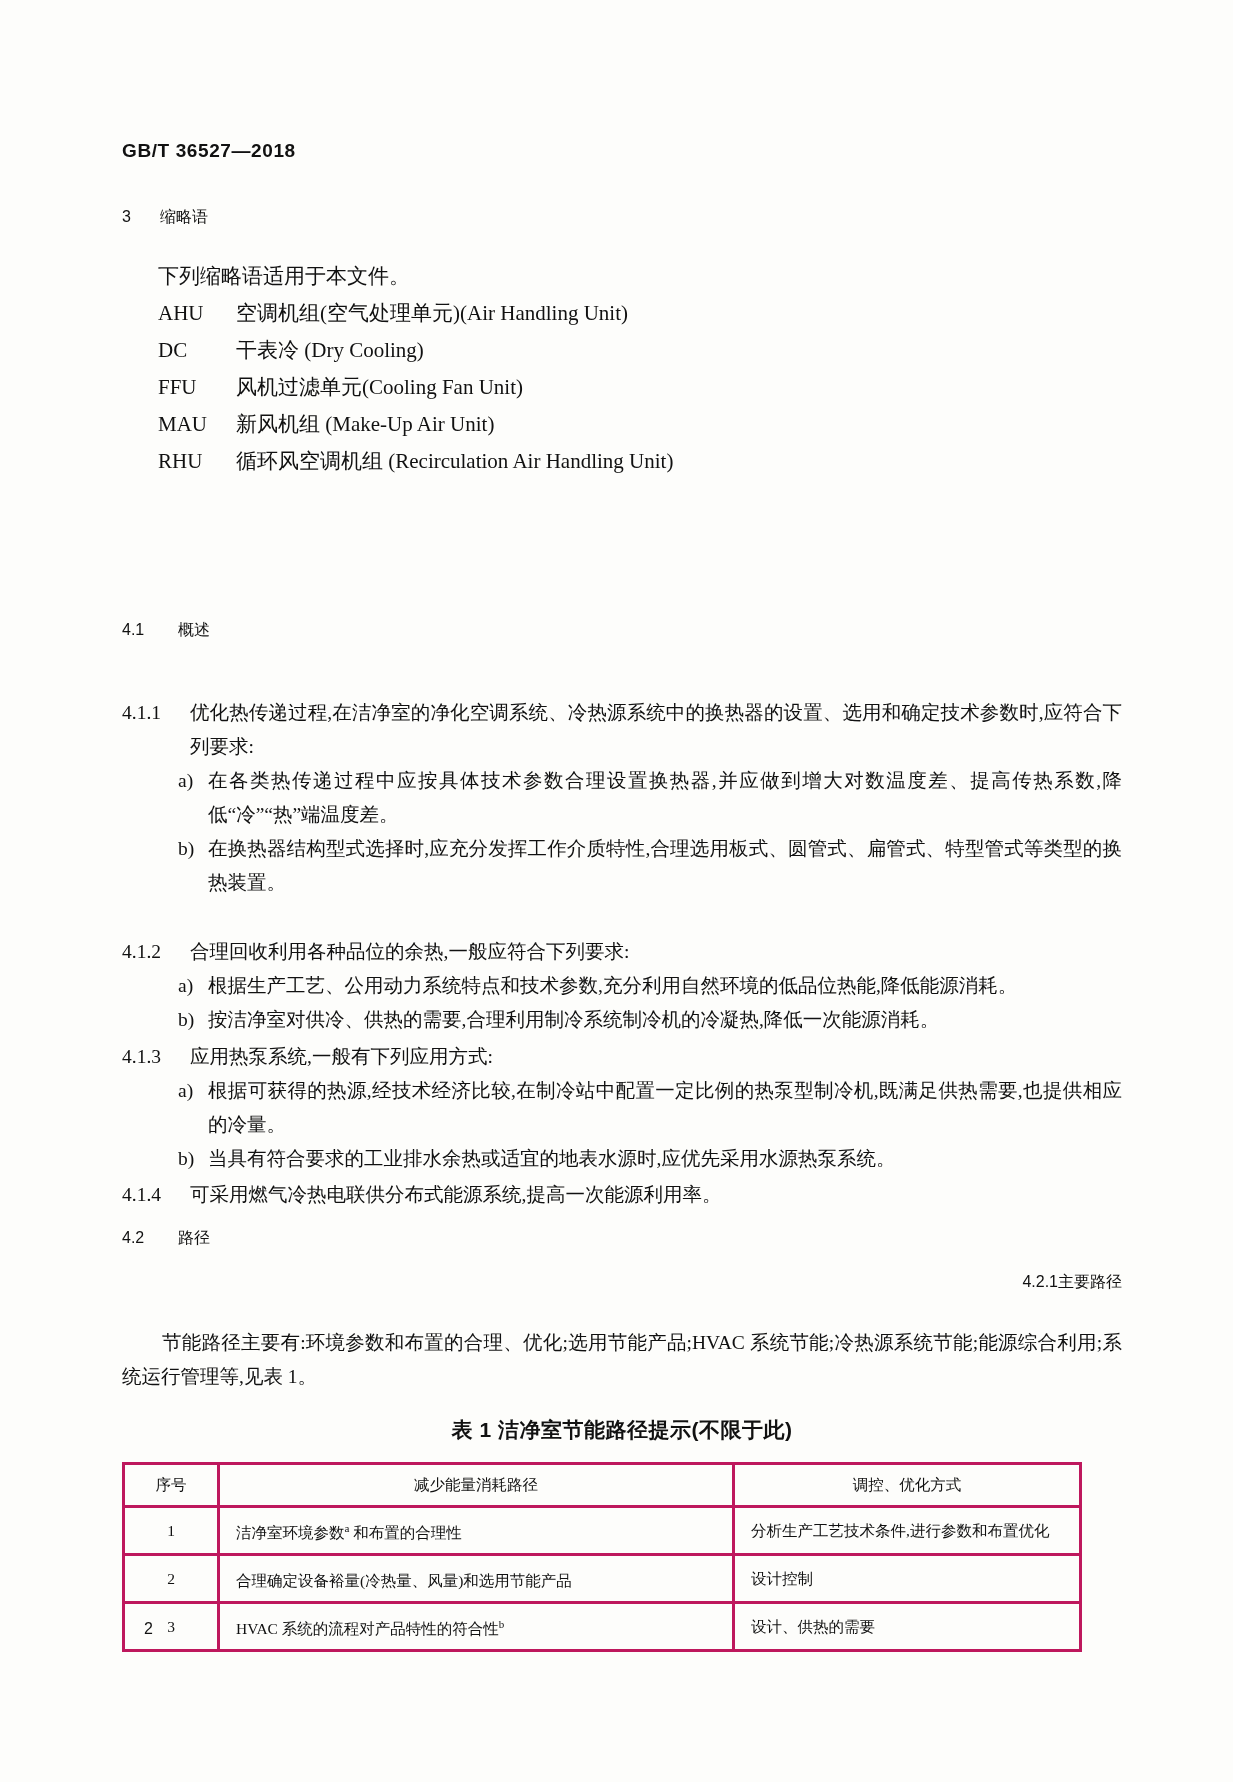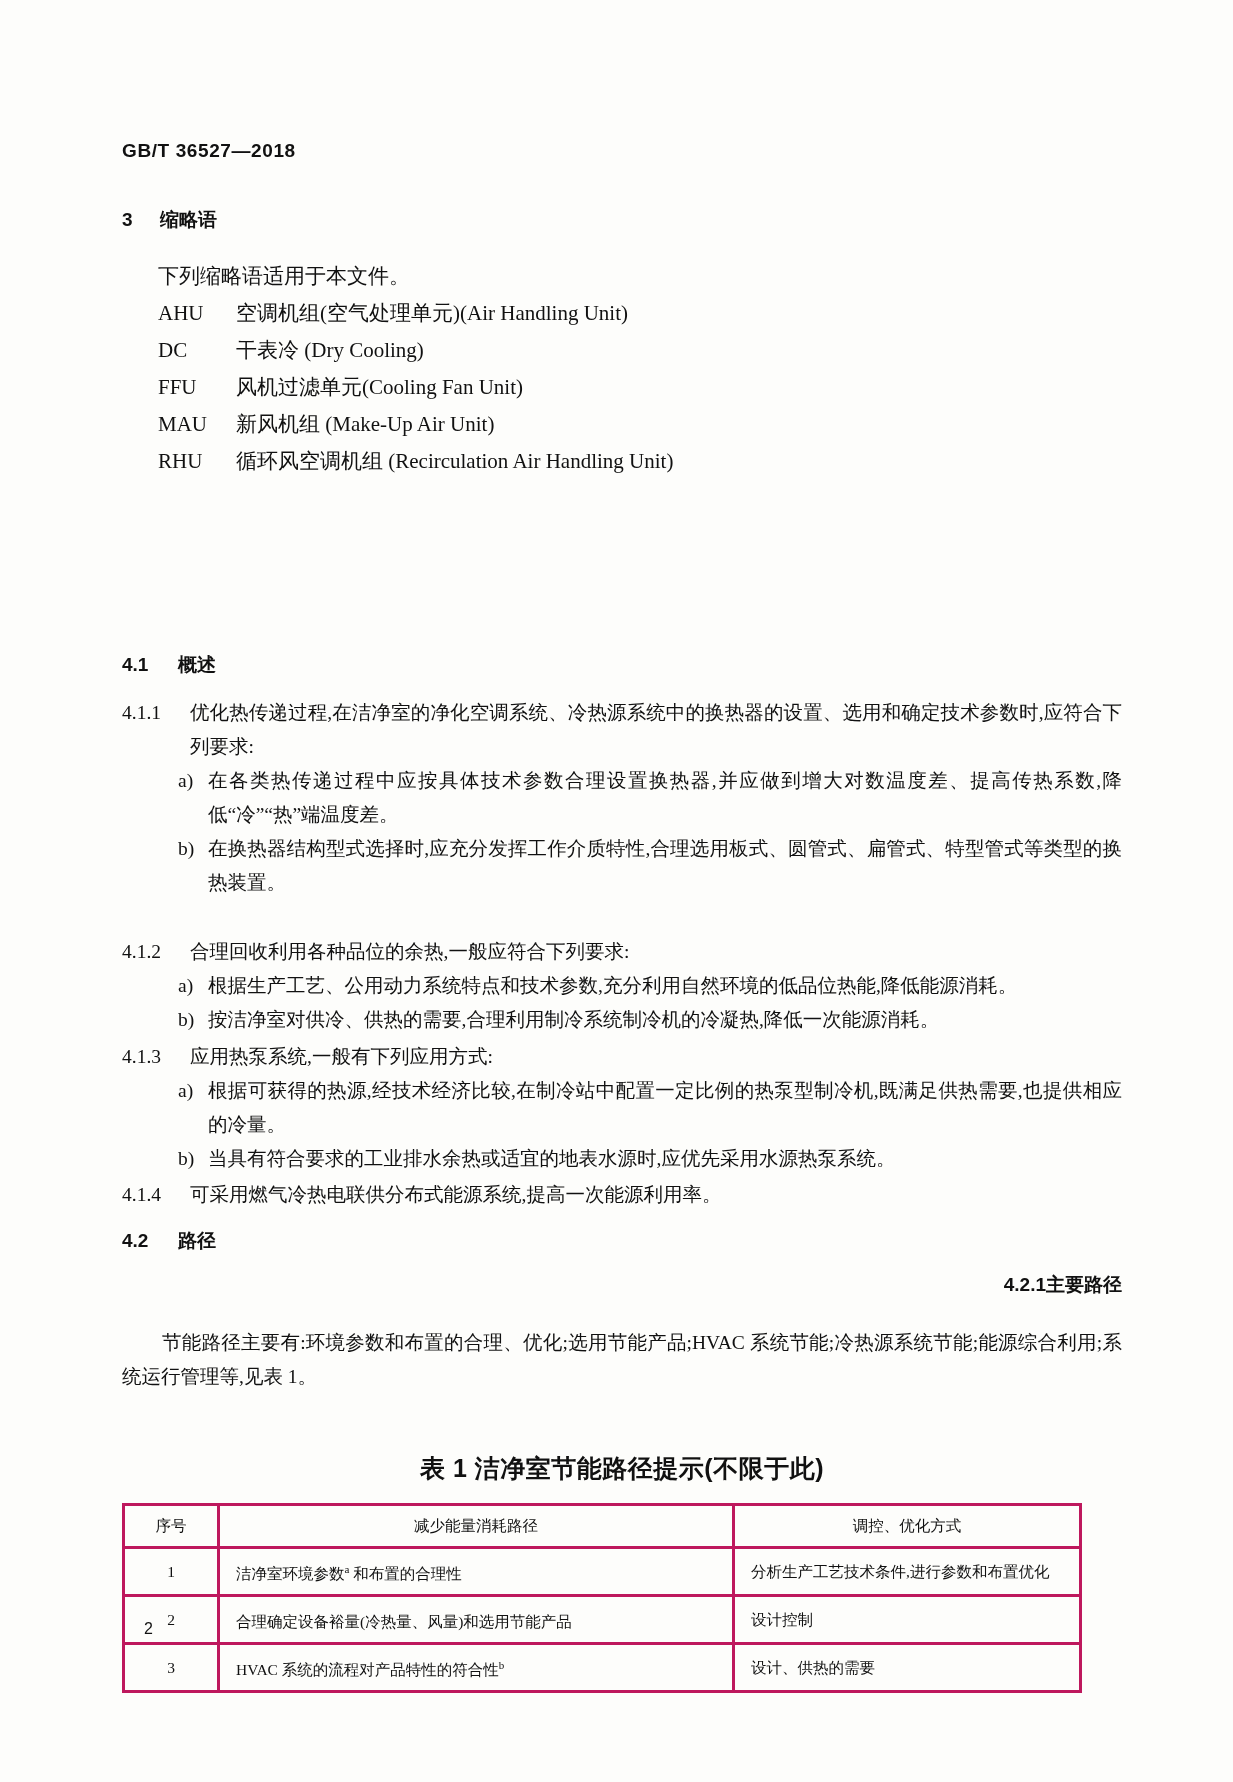--- a/index.html
+++ b/index.html
@@ -28,22 +28,22 @@
     position: absolute;
     top: 140px;
     left: 0;
     font-family: "Liberation Sans", sans-serif;
     font-weight: bold;
     font-size: 19px;
     letter-spacing: 0.6px;
   }
   .sec-h {
     font-family: "Liberation Sans", sans-serif;
-    font-weight: bold;
-    font-size: 19px;
+    font-weight: normal;
+    font-size: 16px;
   }
   .sec-num {
     display: inline-block;
     min-width: 38px;
   }
   .sec-num-wide {
     display: inline-block;
     min-width: 56px;
   }
   .body-text {
@@ -96,23 +96,22 @@
     width: 68px;
   }
   .num-body {
     flex: 1 1 auto;
     text-align: justify;
   }
   .table-title {
     text-align: center;
     font-family: "Liberation Sans", sans-serif;
     font-weight: bold;
-    font-size: 25px;
+    font-size: 21px;
     letter-spacing: 0.5px;
-    margin-top: 36px;
   }
   table.t1 {
     border-collapse: collapse;
     width: 960px;
     margin-top: 18px;
     font-size: 15.5px;
     font-family: "Liberation Serif", serif;
   }
   table.t1 th, table.t1 td {
     border: 3px solid #be185d;
@@ -163,21 +162,21 @@
     <div class="abbr-block">
       <div class="abbr-line" style="font-family:'Liberation Serif',serif;">下列缩略语适用于本文件。</div>
       <div class="abbr-line"><span class="abbr-key">AHU</span><span>空调机组(空气处理单元)(Air Handling Unit)</span></div>
       <div class="abbr-line"><span class="abbr-key">DC</span><span>干表冷 (Dry Cooling)</span></div>
       <div class="abbr-line"><span class="abbr-key">FFU</span><span>风机过滤单元(Cooling Fan Unit)</span></div>
       <div class="abbr-line"><span class="abbr-key">MAU</span><span>新风机组 (Make-Up Air Unit)</span></div>
       <div class="abbr-line"><span class="abbr-key">RHU</span><span>循环风空调机组 (Recirculation Air Handling Unit)</span></div>
     </div>
 
 
-    <div class="blk sec-h" style="top:652px;">
+    <div class="blk sec-h" style="top:620px;">
       <span class="sec-num-wide">4.1</span><span>概述</span>
     </div>
 
     <div class="blk" style="top:696px;">
       <div class="num-item">
         <span class="num-label">4.1.1</span>
         <span class="num-body">优化热传递过程,在洁净室的净化空调系统、冷热源系统中的换热器的设置、选用和确定技术参数时,应符合下列要求:</span>
       </div>
       <div class="list-item">
         <span class="list-label">a)</span>

